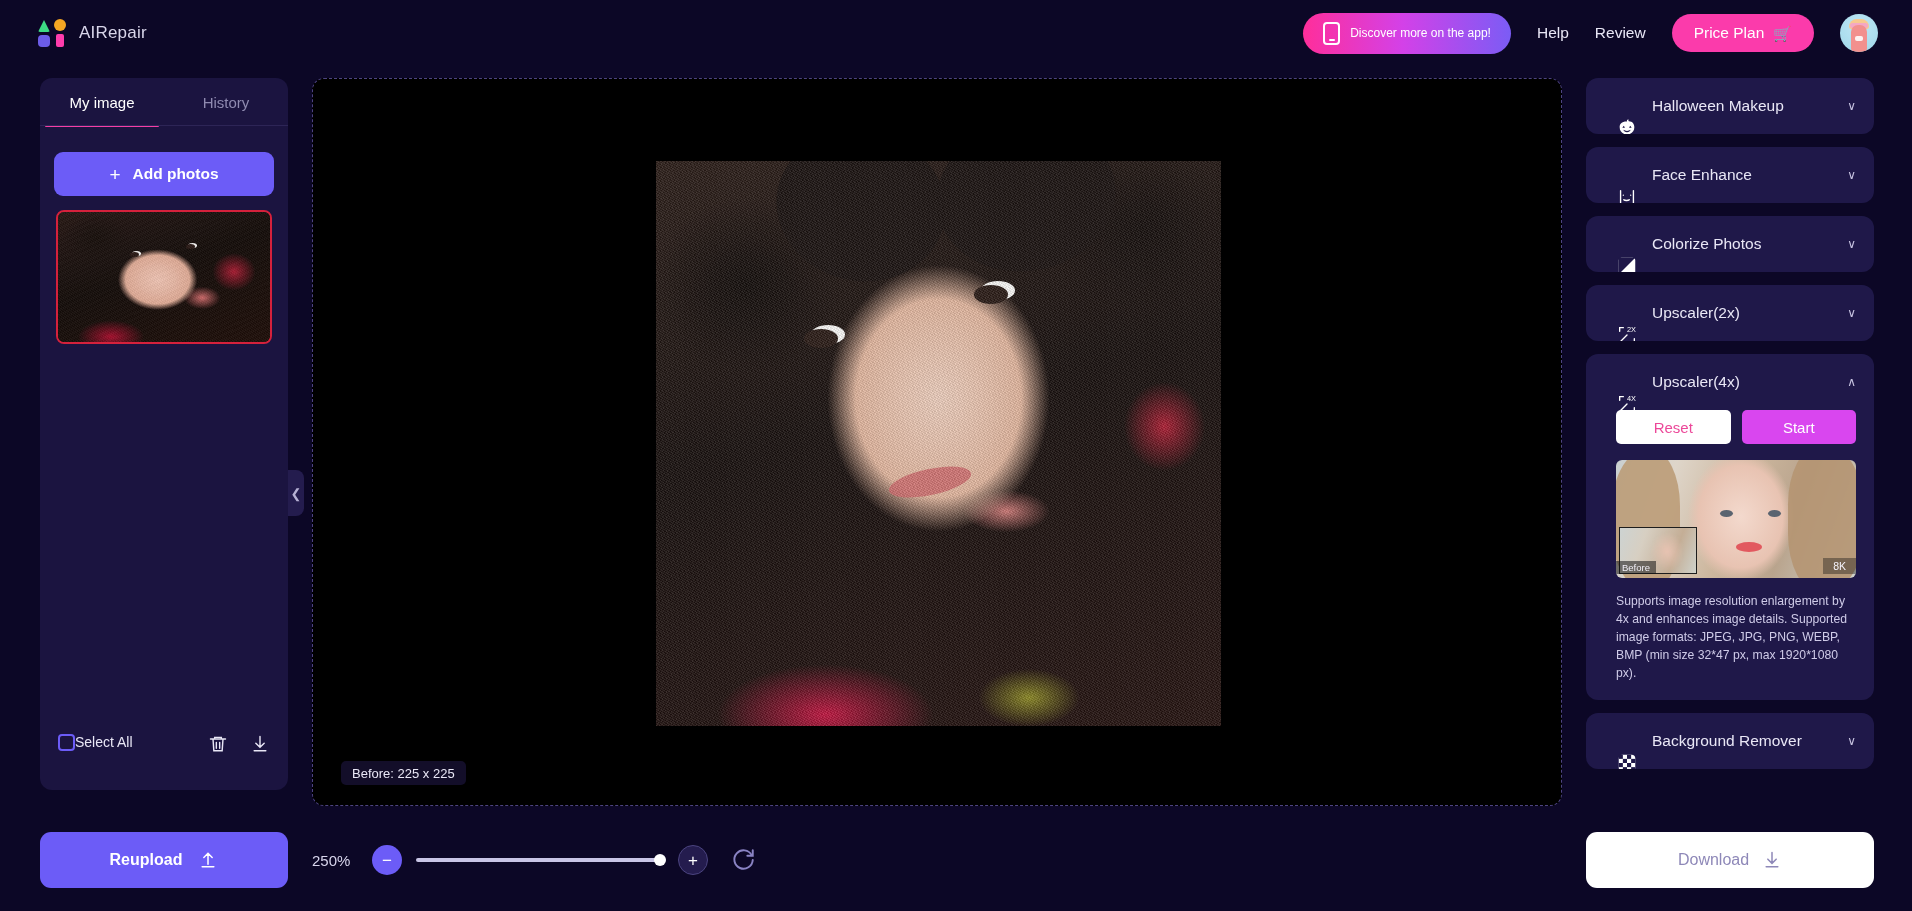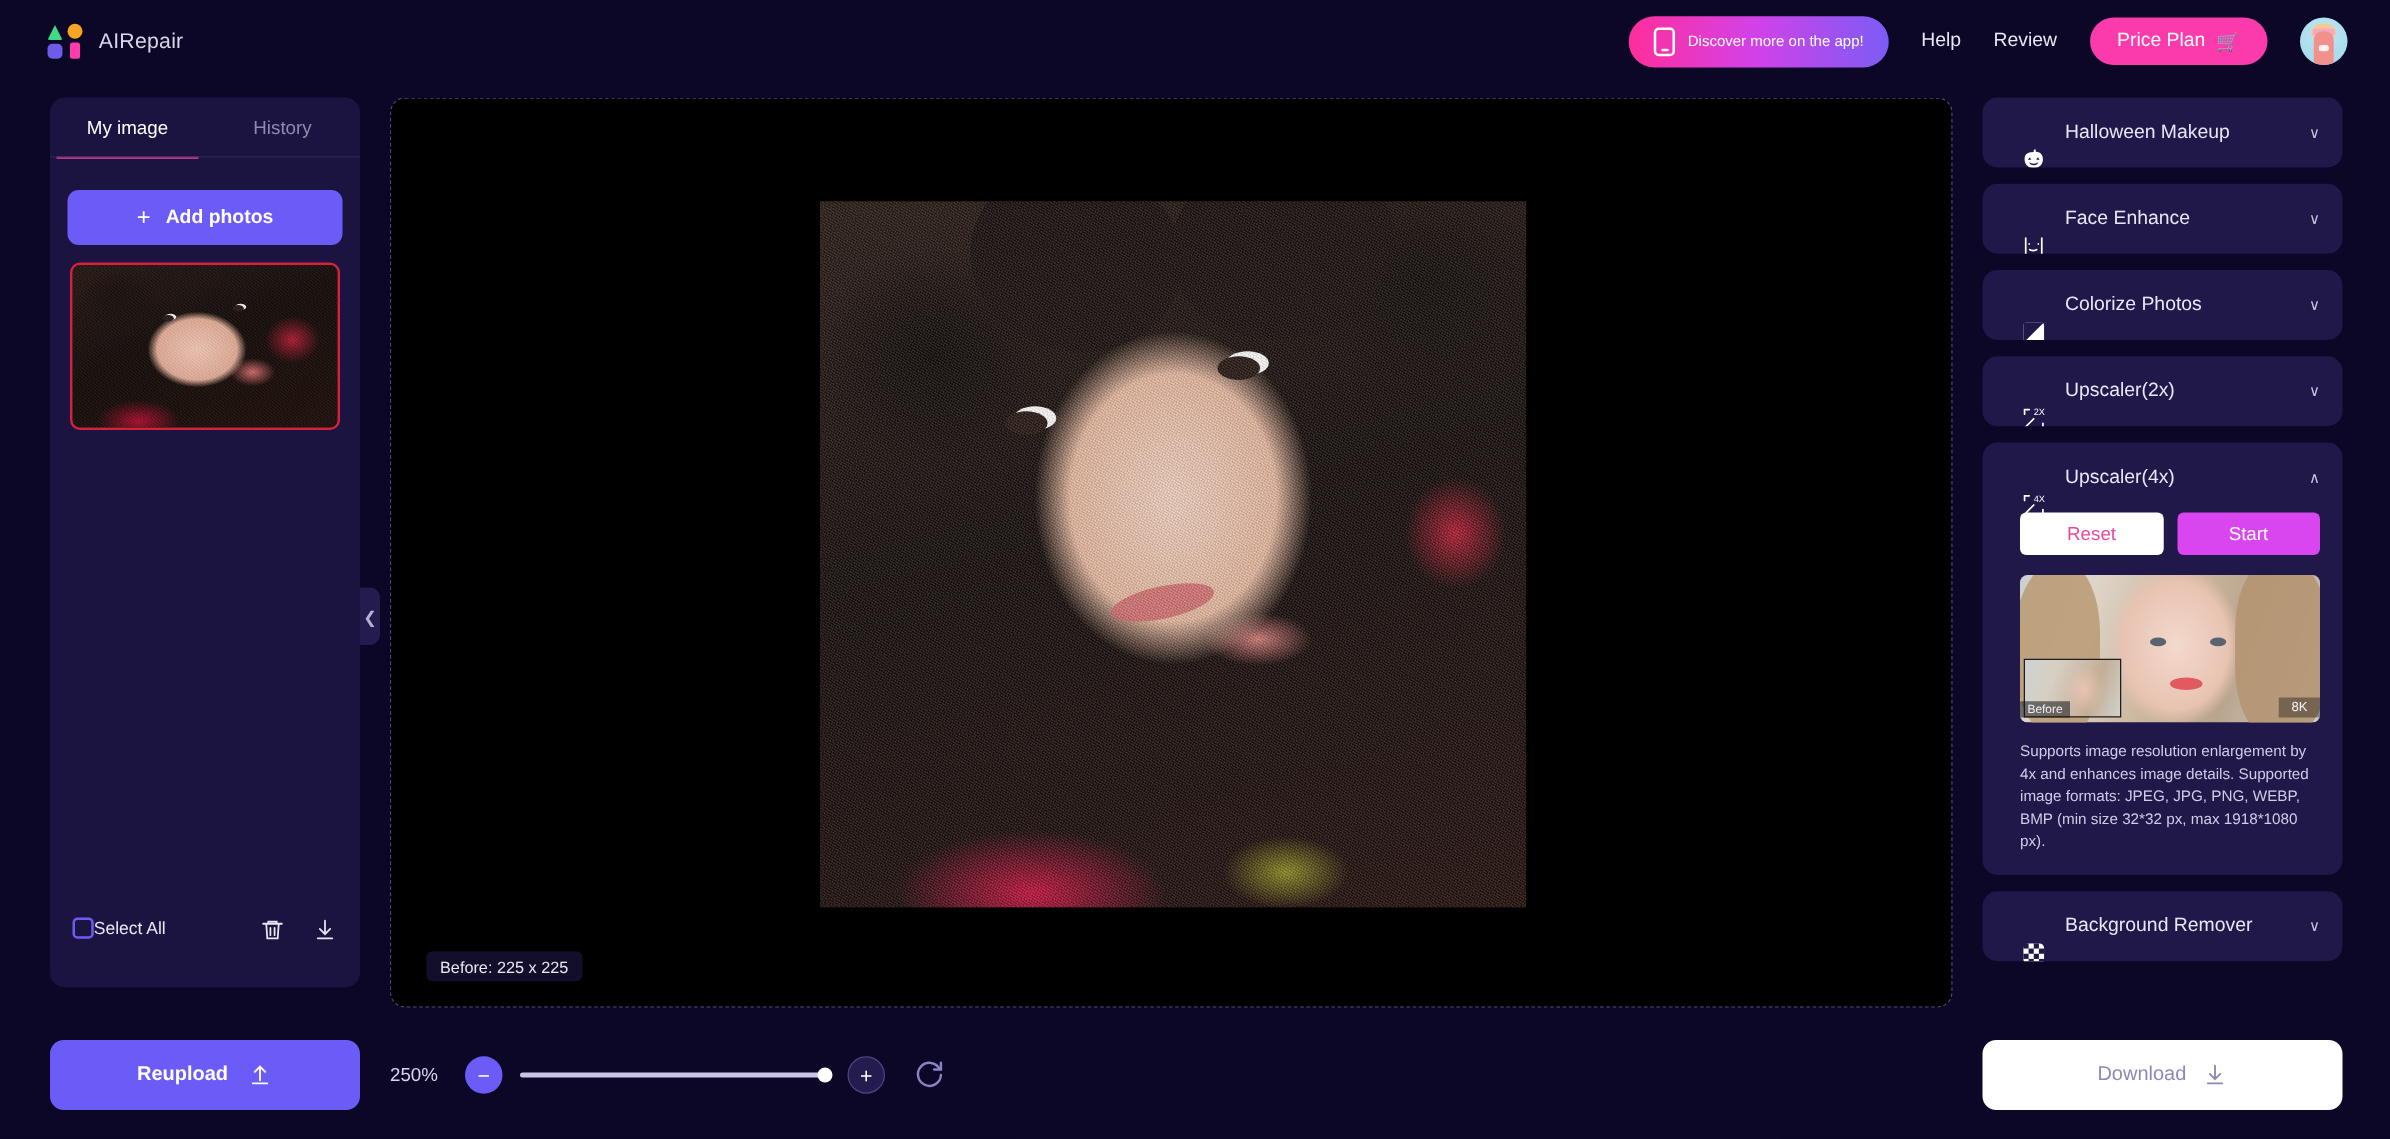--- a/index.html
+++ b/index.html
@@ -447,21 +447,21 @@
         <div class="preview">
           <div class="hairL"></div>
             <div class="hairR"></div>
           <div class="eL"></div>
             <div class="eR"></div>
             <div class="mouth"></div>
           <div class="before-box"></div>
           <div class="before-lbl">Before</div>
           <div class="kk">8K</div>
         </div>
-        <div class="acc-desc">Supports image resolution enlargement by 4x and enhances image details. Supported image formats: JPEG, JPG, PNG, WEBP, BMP (min size 32*32 px, max 1918*1080 px).</div>
+        <div class="acc-desc">Supports image resolution enlargement by 4x and enhances image details. Supported image formats: JPEG, JPG, PNG, WEBP, BMP (min size 32*47 px, max 1920*1080 px).</div>
       </div>
     </div>
 
     <div class="acc">
       <div class="acc-head">
         <span class="aicon">
           <svg width="22" height="22" viewBox="0 0 24 24">
               <rect x="3" y="3" width="18" height="18" rx="4" fill="#fff"></rect>
               <g fill="#1f1849">
                 <rect x="3" y="3" width="4.5" height="4.5"></rect>

